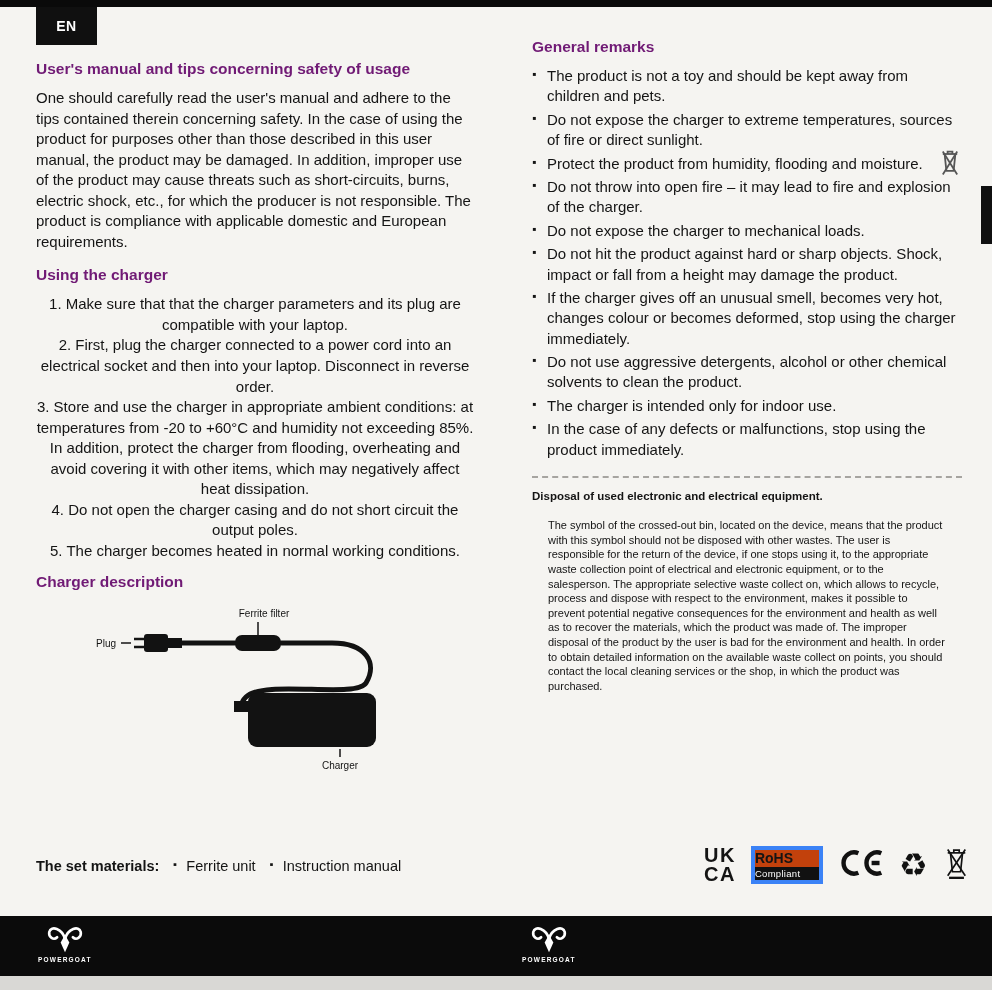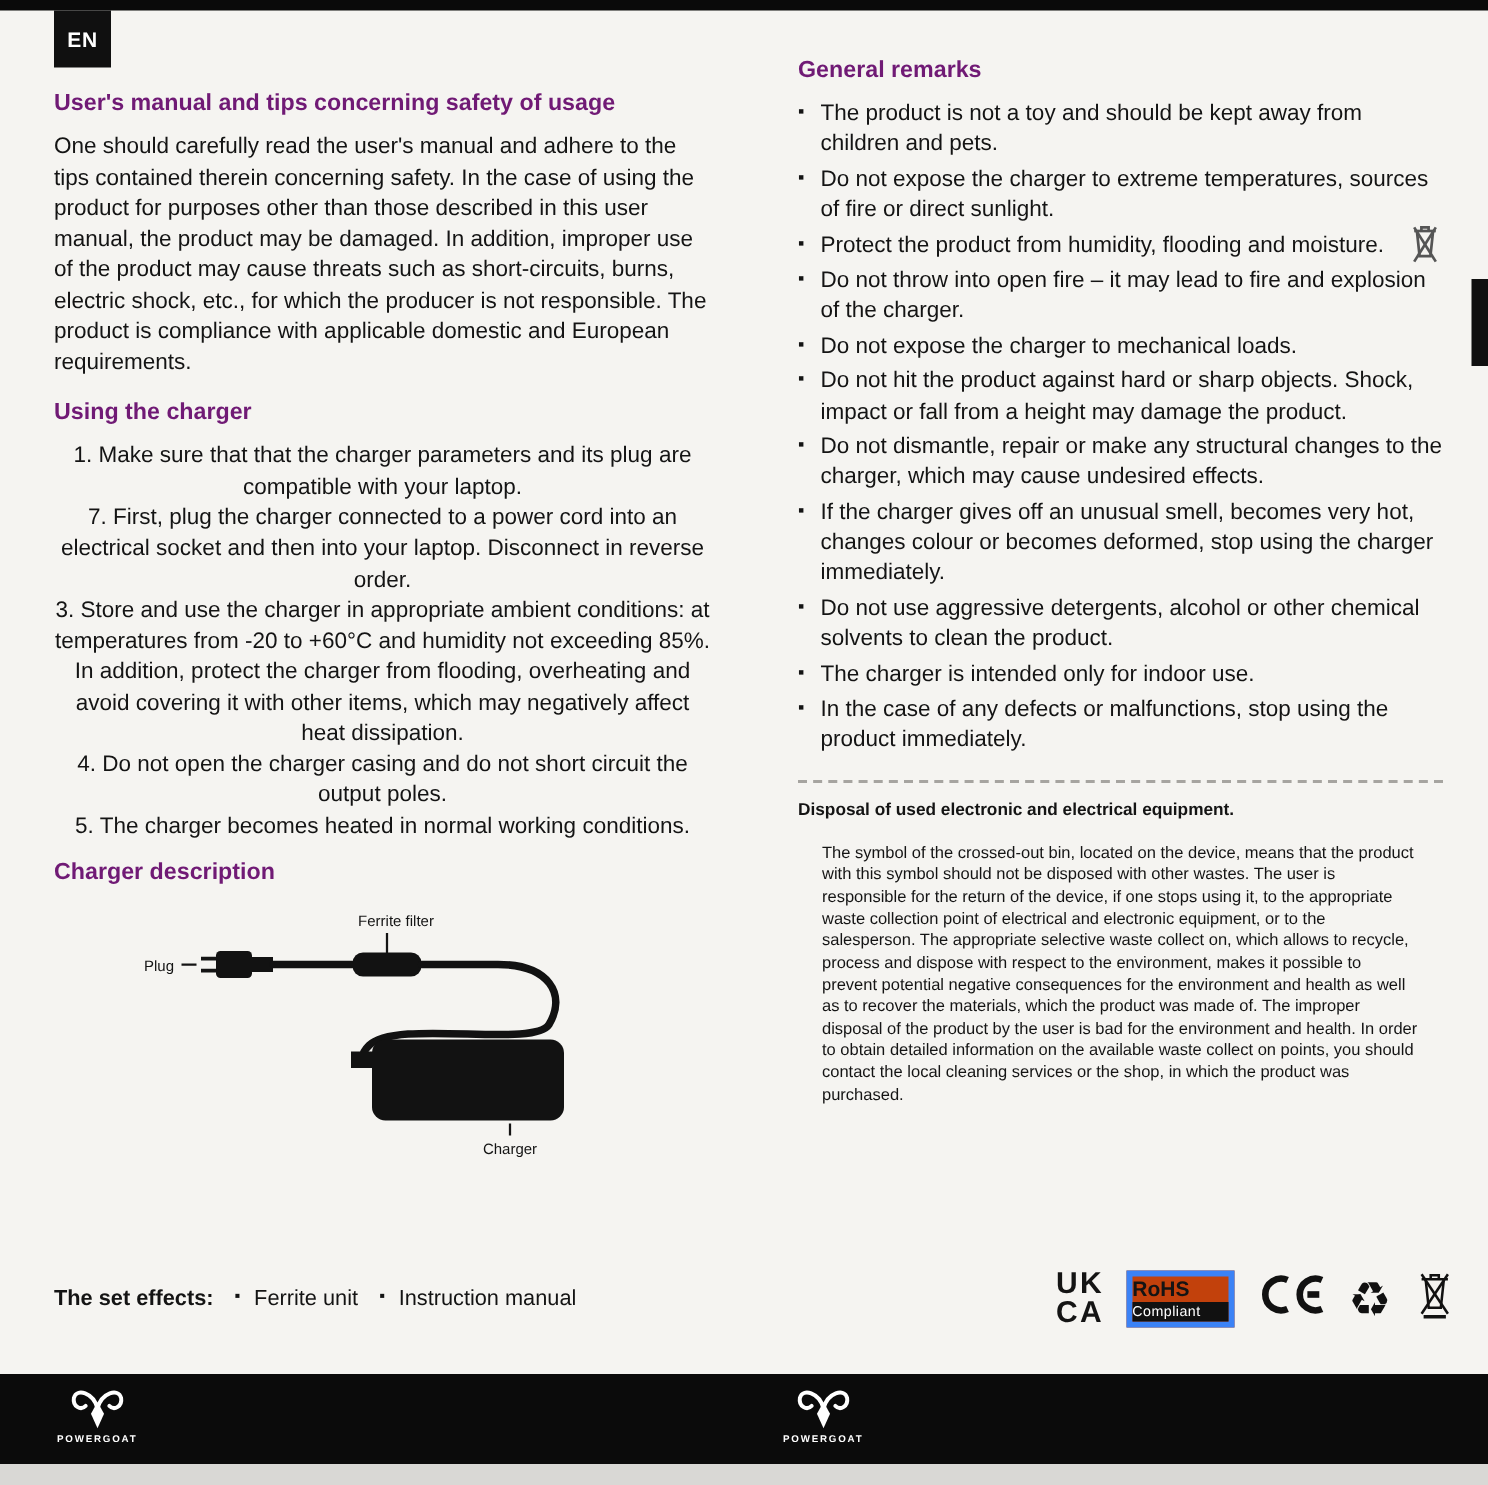--- a/index.html
+++ b/index.html
@@ -4,21 +4,21 @@
 <style>
   html,body{margin:0;padding:0;}
   body{
     width:992px;height:990px;position:relative;overflow:hidden;
     background:#f5f4f1;color:#141414;
     font-family:"Liberation Sans", sans-serif;
     -webkit-font-smoothing:antialiased;
   }
   .top-strip{position:absolute;top:0;left:0;width:992px;height:7px;background:#0a0a0a;}
   .en-badge{
-    position:absolute;top:7px;left:36px;width:38px;height:38px;background:#101010;
+    position:absolute;top:7px;left:36px;width:61px;height:38px;background:#101010;
     color:#fff;font-weight:bold;font-size:14px;display:flex;align-items:center;justify-content:center;
     letter-spacing:.5px;
   }
   .col-left{position:absolute;left:36px;top:60px;width:438px;}
   .col-right{position:absolute;left:532px;top:38px;width:430px;}
   h2.sec{font-size:15.5px;font-weight:bold;margin:0 0 10px 0;color:#701a75;}
   p.body{font-size:15px;line-height:1.37;margin:0 0 14px 0;}
   ol.steps{list-style:none;margin:0 0 12px 0;padding:0;font-size:15px;line-height:1.37;}
   ol.steps li{margin:0;text-align:center;}
   ul.bullets{list-style:none;margin:8px 0 0 0;padding:0;font-size:15px;line-height:1.36;}
@@ -68,21 +68,21 @@
 </div>
 <div class="edge-bar"></div>
 
 <div class="col-left">
   <h2 class="sec">User's manual and tips concerning safety of usage</h2>
   <p class="body">One should carefully read the user's manual and adhere to the tips contained therein concerning safety. In the case of using the product for purposes other than those described in this user manual, the product may be damaged. In addition, improper use of the product may cause threats such as short-circuits, burns, electric shock, etc., for which the producer is not responsible. The product is compliance with applicable domestic and European requirements.</p>
 
   <h2 class="sec">Using the charger</h2>
   <ol class="steps">
     <li>1. Make sure that that the charger parameters and its plug are compatible with your laptop.</li>
-    <li>7. First, plug the charger connected to a power cord into an electrical socket and then into your laptop. Disconnect in reverse order.</li>
+    <li>2. First, plug the charger connected to a power cord into an electrical socket and then into your laptop. Disconnect in reverse order.</li>
     <li>3. Store and use the charger in appropriate ambient conditions: at temperatures from -20 to +60°C and humidity not exceeding 85%. In addition, protect the charger from flooding, overheating and avoid covering it with other items, which may negatively affect heat dissipation.</li>
     <li>4. Do not open the charger casing and do not short circuit the output poles.</li>
     <li>5. The charger becomes heated in normal working conditions.</li>
   </ol>
 
   <h2 class="sec">Charger description</h2>
 
   <svg class="diagram" width="320" height="172" viewBox="0 0 320 172">
 
     <text x="170" y="12" text-anchor="middle">Ferrite filter</text>
@@ -114,37 +114,36 @@
 
 <div class="col-right">
   <h2 class="sec">General remarks</h2>
   <ul class="bullets">
     <li>The product is not a toy and should be kept away from children and pets.</li>
     <li>Do not expose the charger to extreme temperatures, sources of fire or direct sunlight.</li>
     <li>Protect the product from humidity, flooding and moisture.</li>
     <li>Do not throw into open fire – it may lead to fire and explosion of the charger.</li>
     <li>Do not expose the charger to mechanical loads.</li>
     <li>Do not hit the product against hard or sharp objects. Shock, impact or fall from a height may damage the product.</li>
-    <li>Do not dismantle, repair or make any structural changes to the charger, which may cause undesired effects.</li>
     <li>If the charger gives off an unusual smell, becomes very hot, changes colour or becomes deformed, stop using the charger immediately.</li>
     <li>Do not use aggressive detergents, alcohol or other chemical solvents to clean the product.</li>
     <li>The charger is intended only for indoor use.</li>
     <li>In the case of any defects or malfunctions, stop using the product immediately.</li>
   </ul>
 
   <hr class="divider">
 
   <div class="disposal">
     <h3>Disposal of used electronic and electrical equipment.</h3>
     <p>The symbol of the crossed-out bin, located on the device, means that the product with this symbol should not be disposed with other wastes. The user is responsible for the return of the device, if one stops using it, to the appropriate waste collection point of electrical and electronic equipment, or to the salesperson. The appropriate selective waste collect on, which allows to recycle, process and dispose with respect to the environment, makes it possible to prevent potential negative consequences for the environment and health as well as to recover the materials, which the product was made of. The improper disposal of the product by the user is bad for the environment and health. In order to obtain detailed information on the available waste collect on points, you should contact the local cleaning services or the shop, in which the product was purchased.</p>
   </div>
 </div>
 
 <div class="set-line">
-  <span class="lbl">The set effects:</span>
+  <span class="lbl">The set materials:</span>
   <span class="inc-item">Ferrite unit</span>
   <span class="inc-item">Instruction manual</span>
 </div>
 
 <div class="marks-row">
   <div class="ukca">
     <div>UK</div>
     <div>CA</div>
   </div>
   <div class="rohs">

